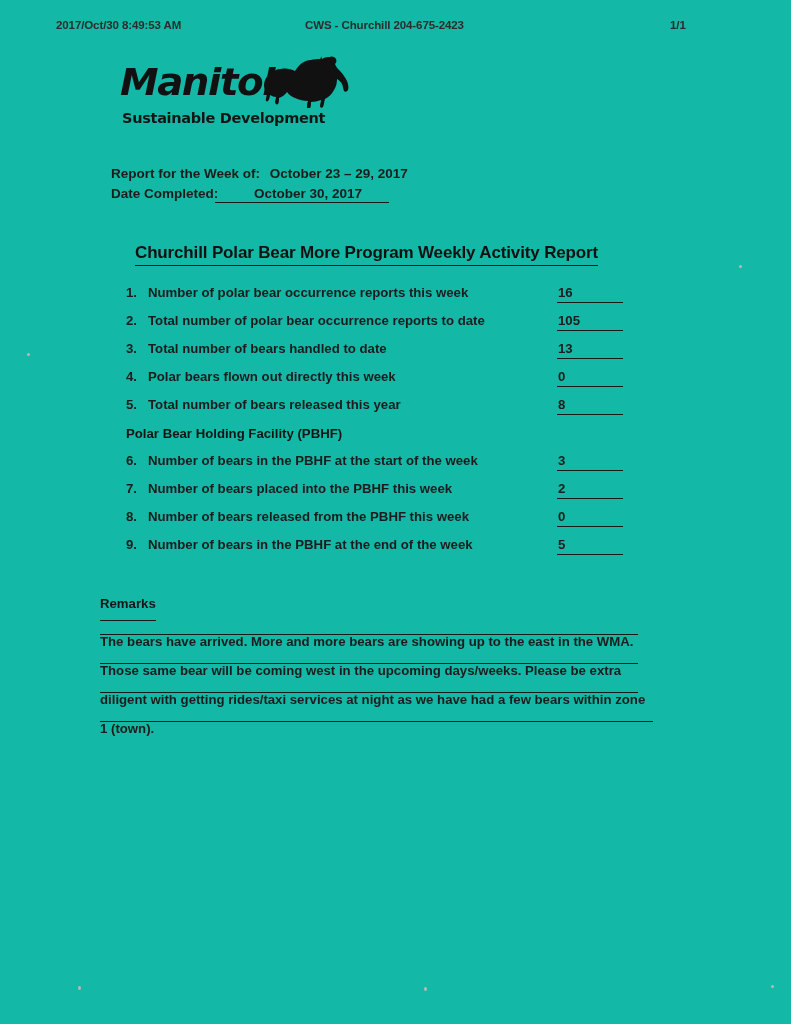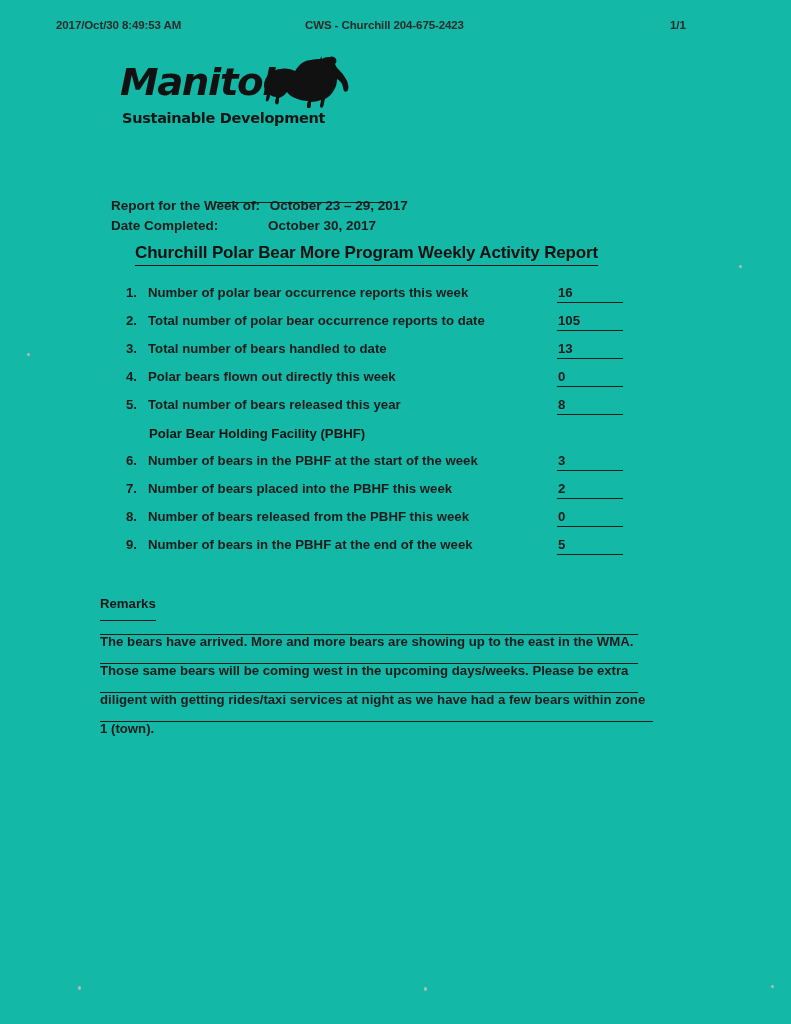--- a/index.html
+++ b/index.html
@@ -77,35 +77,35 @@
   .meta {
     position: absolute;
     left: 111px;
     top: 164px;
     font-size: 13.5px;
     font-weight: bold;
     color: #1c1c1c;
     line-height: 20px;
   }
   .meta-row { position: relative; height: 20px; white-space: nowrap; }
-  .meta-label { display: inline-block; margin-top: 32px; }
+  .meta-label { display: inline-block; }
   .meta-value {
     display: inline-block;
     padding: 0 6px;
   }
   .meta-row.underlined .meta-underline {
     position: absolute;
     left: 104px;
     bottom: 1px;
     width: 174px;
     border-bottom: 1.6px solid #1a1a1a;
   }
   .meta-row.underlined .meta-value {
     position: relative;
-    margin-left: 40px;
+    margin-left: 26px;
   }
 
   
   .doc-title {
     position: absolute;
     left: 135px;
     top: 243px;
     font-size: 17px;
     font-weight: bold;
     letter-spacing: -0.15px;
@@ -156,21 +156,21 @@
     border-bottom: 1.6px solid #1a1a1a;
   }
   .section-head {
     position: relative;
     height: 28px;
     font-size: 13.2px;
     font-weight: bold;
     color: #141414;
     white-space: nowrap;
   }
-  .section-head span { position: absolute; left: 0px; top: 3px; margin-left: 23px; }
+  .section-head span { position: absolute; left: 0px; top: 3px; }
 
   
   .remarks {
     position: absolute;
     left: 100px;
     top: 594px;
     width: 560px;
   }
   .remarks-title {
     font-size: 13.2px;
@@ -322,21 +322,21 @@
   </div>
 
   <div class="remarks">
     <div class="remarks-title">Remarks</div>
 
     <div class="remark-line">
       <span>The bears have arrived. More and more bears are showing up to the east in the WMA.</span>
       <span class="remark-rule"></span>
     </div>
     <div class="remark-line">
-      <span>Those same bears will be coming west in the upcoming days/weeks. Please be extra</span>
+      <span>Those same bear will be coming west in the upcoming days/weeks. Please be extra</span>
       <span class="remark-rule"></span>
     </div>
     <div class="remark-line">
       <span>diligent with getting rides/taxi services at night as we have had a few bears within zone</span>
       <span class="remark-rule"></span>
     </div>
     <div class="remark-line last">
       <span>1 (town).</span>
       <span class="remark-rule"></span>
     </div>

